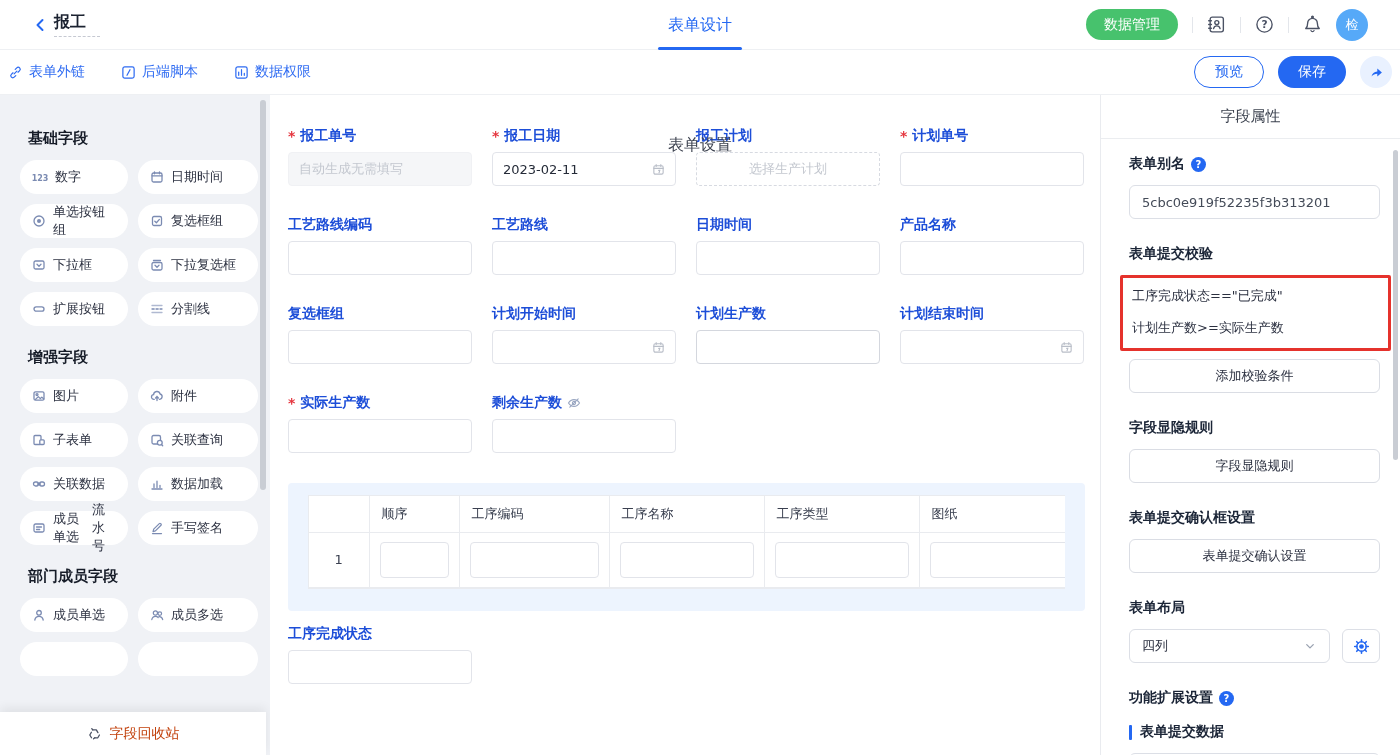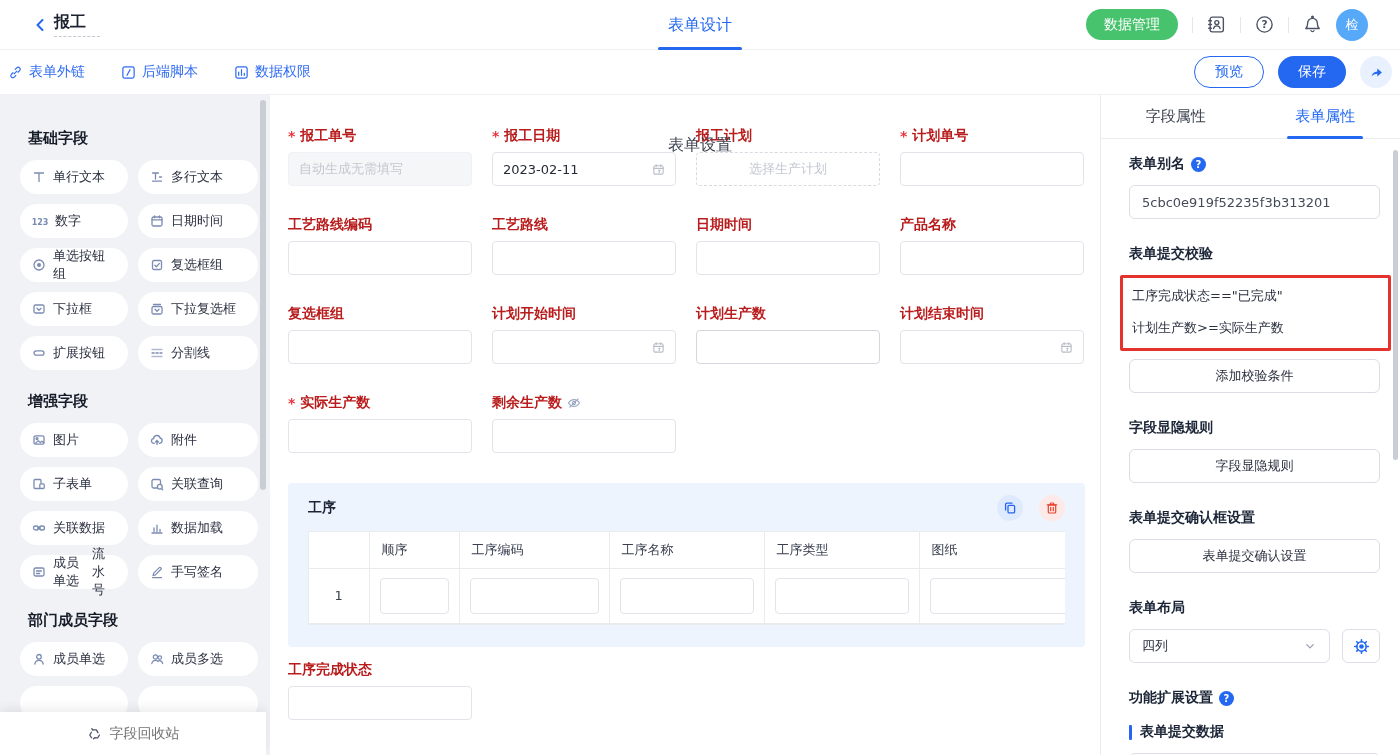--- a/index.html
+++ b/index.html
@@ -36,28 +36,28 @@
   
   .sidebar { width:270px; background:#f0f2f6; position:relative; overflow:hidden; flex:none; }
   .sb-inner { padding:18px 12px 0 20px;margin-top:16px; }
   .sb-h { font-size:15px; font-weight:bold; color:#161c28; margin:0 0 12px 8px; }
   .sb-h.mt { margin-top:22px; }
   .pill-row { display:flex; gap:10px; margin-bottom:10px; }
   .pill { height:34px; background:#fff; border-radius:17px; display:flex; align-items:center; gap:7px; padding:0 12px; font-size:13px; color:#2b3040; cursor:grab; width:108px; }
   .pill.w2 { width:120px; }
   .pill .ic { color:#7b8bb2; flex:none; }
   .sb-scroll { position:absolute; right:4px; top:5px; width:6px; height:390px; background:#c9cdd4; border-radius:3px; }
-  .recycle-bar { position:absolute; left:0; right:4px; bottom:0; height:43px; background:#fff; box-shadow:0 -4px 10px rgba(0,0,0,.07); display:flex; align-items:center; justify-content:center; gap:8px; font-size:14px; color:#737373; cursor:pointer; }
+  .recycle-bar { position:absolute; left:0; right:4px; bottom:0; height:43px; background:#fff; box-shadow:0 -4px 10px rgba(0,0,0,.07); display:flex; align-items:center; justify-content:center; gap:8px; font-size:14px; color:#c2410c; cursor:pointer; }
   .recycle-bar .ic { color:#4b5264; }
 
   
   .canvas { flex:1; background:#fff; padding:32px 15px 0 18px; overflow:hidden; }
   .frow { display:flex; gap:20px; margin-bottom:30px; }
   .field { width:184px; }
-  .fl { font-size:14px; font-weight:bold; color:#b91c1c; margin-bottom:7px; display:flex; align-items:center; gap:5px; }
+  .fl { font-size:14px; font-weight:bold; color:#1d4ed8; margin-bottom:7px; display:flex; align-items:center; gap:5px; }
   .fl.req::before { content:"*"; color:#e5353e; margin-right:0; }
   .inp { height:34px; border:1px solid #e2e4ea; border-radius:4px; background:#fff; display:flex; align-items:center; padding:0 10px; cursor:text; }
   .inp.dis { background:#f5f6f8; border-color:#f0f1f4; }
   .inp.dash { border-style:dashed; border-color:#d7dae1; justify-content:center; }
   .ph { color:#c3c7cf; font-size:13px; }
   .val { color:#252b38; font-size:13px; }
   .inp .cal { margin-left:auto; color:#b9bec8; }
 
   
   .subform { background:#edf4fe; border-radius:4px; padding:12px 20px 22px 20px; margin-bottom:14px; }
@@ -189,39 +189,20 @@
 </div>
 
 <div class="main">
 
   <aside class="sidebar">
     <div class="sb-inner">
       <div class="sb-h">基础字段</div>
       <div class="pill-row">
         <div class="pill">
             <span class="ic">
-              <svg width="14" height="14" viewBox="0 0 14 14" fill="none" stroke="currentColor" stroke-width="1.3" stroke-linecap="round">
-                <path d="M2.5 3h9M7 3v8.5"></path>
-              </svg>
-            </span>
-            <span>单行文本</span>
-          </div>
-        <div class="pill w2">
-            <span class="ic">
-              <svg width="14" height="14" viewBox="0 0 14 14" fill="none" stroke="currentColor" stroke-width="1.3" stroke-linecap="round">
-                <path d="M2.5 3h6M5.5 3v6"></path>
-                <path d="M2.5 11.2h9M9.5 7h2"></path>
-              </svg>
-            </span>
-            <span>多行文本</span>
-          </div>
-      </div>
-      <div class="pill-row">
-        <div class="pill">
-            <span class="ic">
               <svg width="16" height="14" viewBox="0 0 16 14">
                 <text x="8" y="10.5" text-anchor="middle" font-size="8" font-weight="bold" fill="currentColor">123</text>
               </svg>
             </span>
             <span>数字</span>
           </div>
         <div class="pill w2">
             <span class="ic">
               <svg width="14" height="14" viewBox="0 0 14 14" fill="none" stroke="currentColor" stroke-width="1.3" stroke-linecap="round">
                 <rect x="2" y="3" width="10" height="9" rx="1.5"></rect>
@@ -518,43 +499,20 @@
                 <circle cx="7" cy="7" r="1.6"></circle>
                 <path d="M2.8 11.2l8.4-8.4"></path>
               </svg>
             </span>
         </div>
         <div class="inp"></div>
       </div>
     </div>
 
     <div class="subform">
-      <div class="sf-head">
-        <span class="sf-title">工序</span>
-        <div class="sf-actions">
-          <button class="cbtn copy">
-              <span>
-                <svg width="14" height="14" viewBox="0 0 14 14" fill="none" stroke="currentColor" stroke-width="1.3" stroke-linecap="round" stroke-linejoin="round">
-                  <rect x="5" y="4.3" width="6.6" height="7.6" rx="1.2"></rect>
-                  <path d="M9 2.2H3.9a1.3 1.3 0 00-1.3 1.3v5.6"></path>
-                </svg>
-              </span>
-            </button>
-          <button class="cbtn del">
-              <span>
-                <svg width="14" height="14" viewBox="0 0 14 14" fill="none" stroke="currentColor" stroke-width="1.2" stroke-linecap="round" stroke-linejoin="round">
-                  <path d="M2.3 3.8h9.4"></path>
-                  <path d="M5.3 3.8V3a1 1 0 011-1h1.4a1 1 0 011 1v.8"></path>
-                  <rect x="3.3" y="3.8" width="7.4" height="8.2" rx="1"></rect>
-                  <path d="M5.7 6.3v3.4M8.3 6.3v3.4"></path>
-                </svg>
-              </span>
-            </button>
-        </div>
-      </div>
       <div class="sf-tablewrap">
         <table class="sf">
           <colgroup>
               <col style="width:60px">
               <col style="width:90px">
               <col style="width:150px">
               <col style="width:155px">
               <col style="width:155px">
               <col style="width:200px">
             </colgroup>
@@ -594,21 +552,20 @@
       <div class="field">
         <div class="fl">工序完成状态</div>
         <div class="inp"></div>
       </div>
     </div>
   </section>
 
   <aside class="panel">
     <div class="p-tabs">
       <div class="p-tab">字段属性</div>
-      <div class="p-tab active">表单属性</div>
     </div>
     <div class="p-body">
       <div class="p-label">
           <span>表单别名</span>
           <span class="qmark">?</span>
         </div>
       <div class="p-input">
           <span>5cbc0e919f52235f3b313201</span>
         </div>
 

